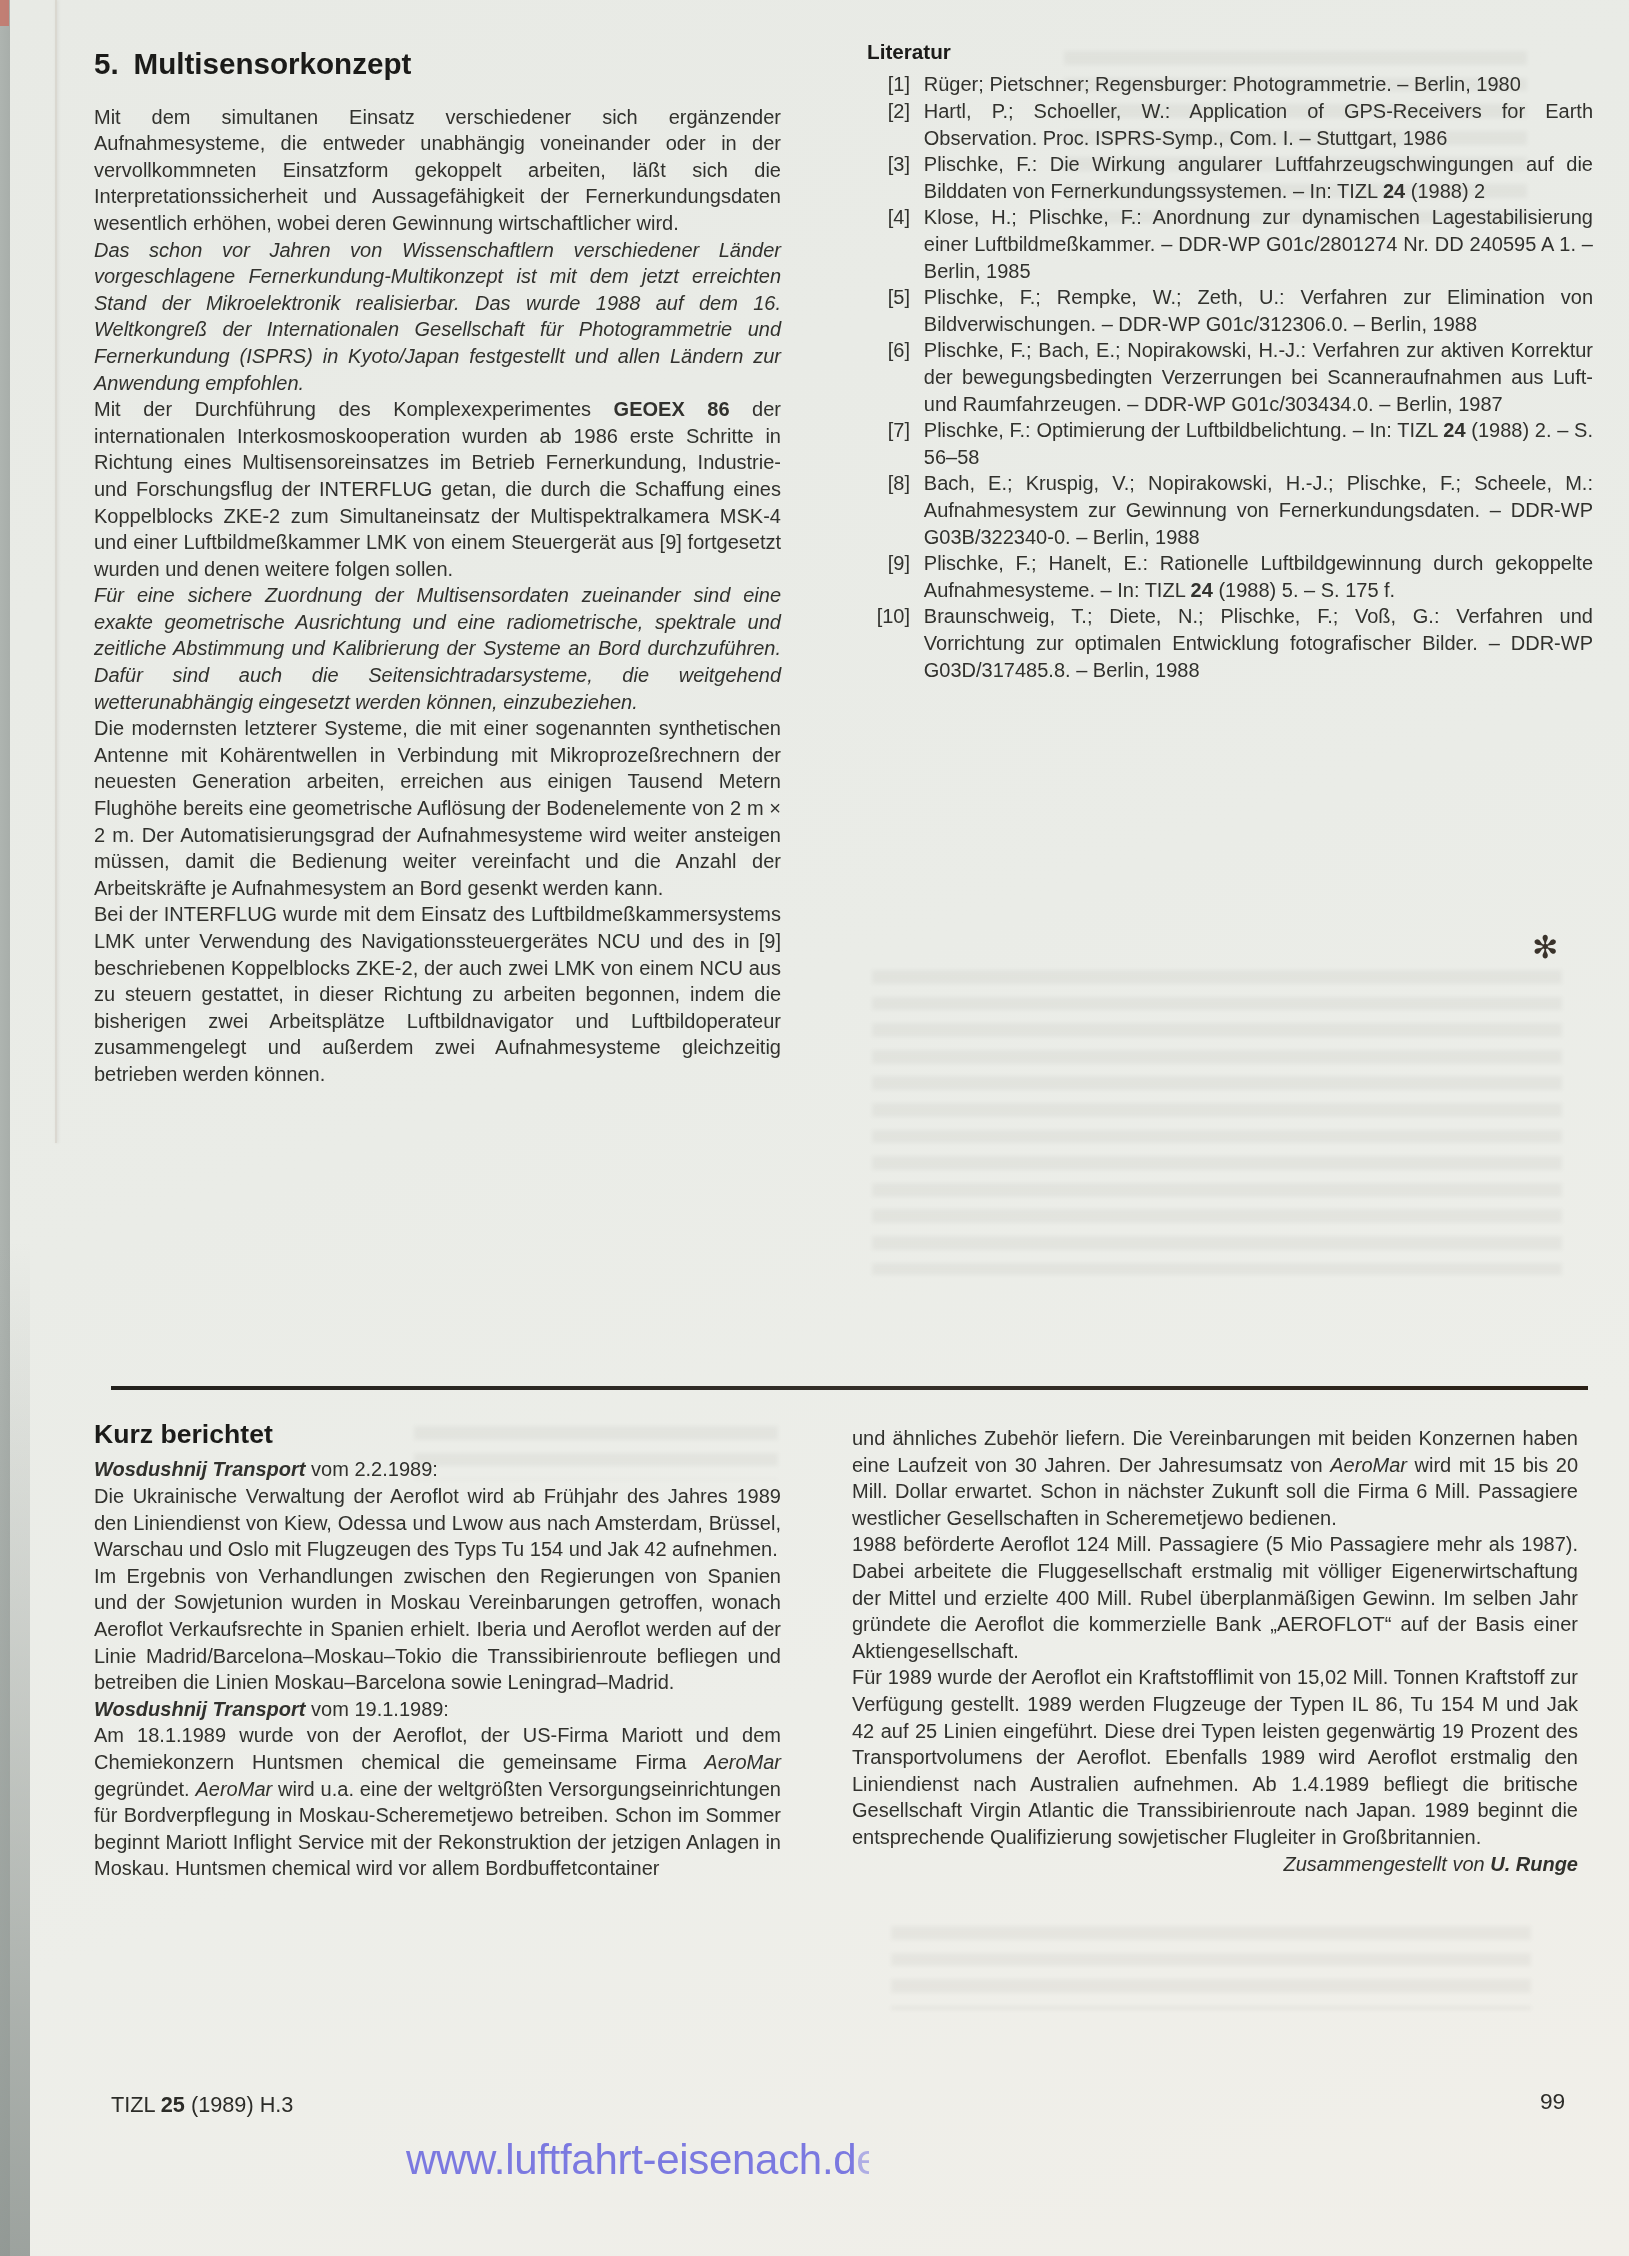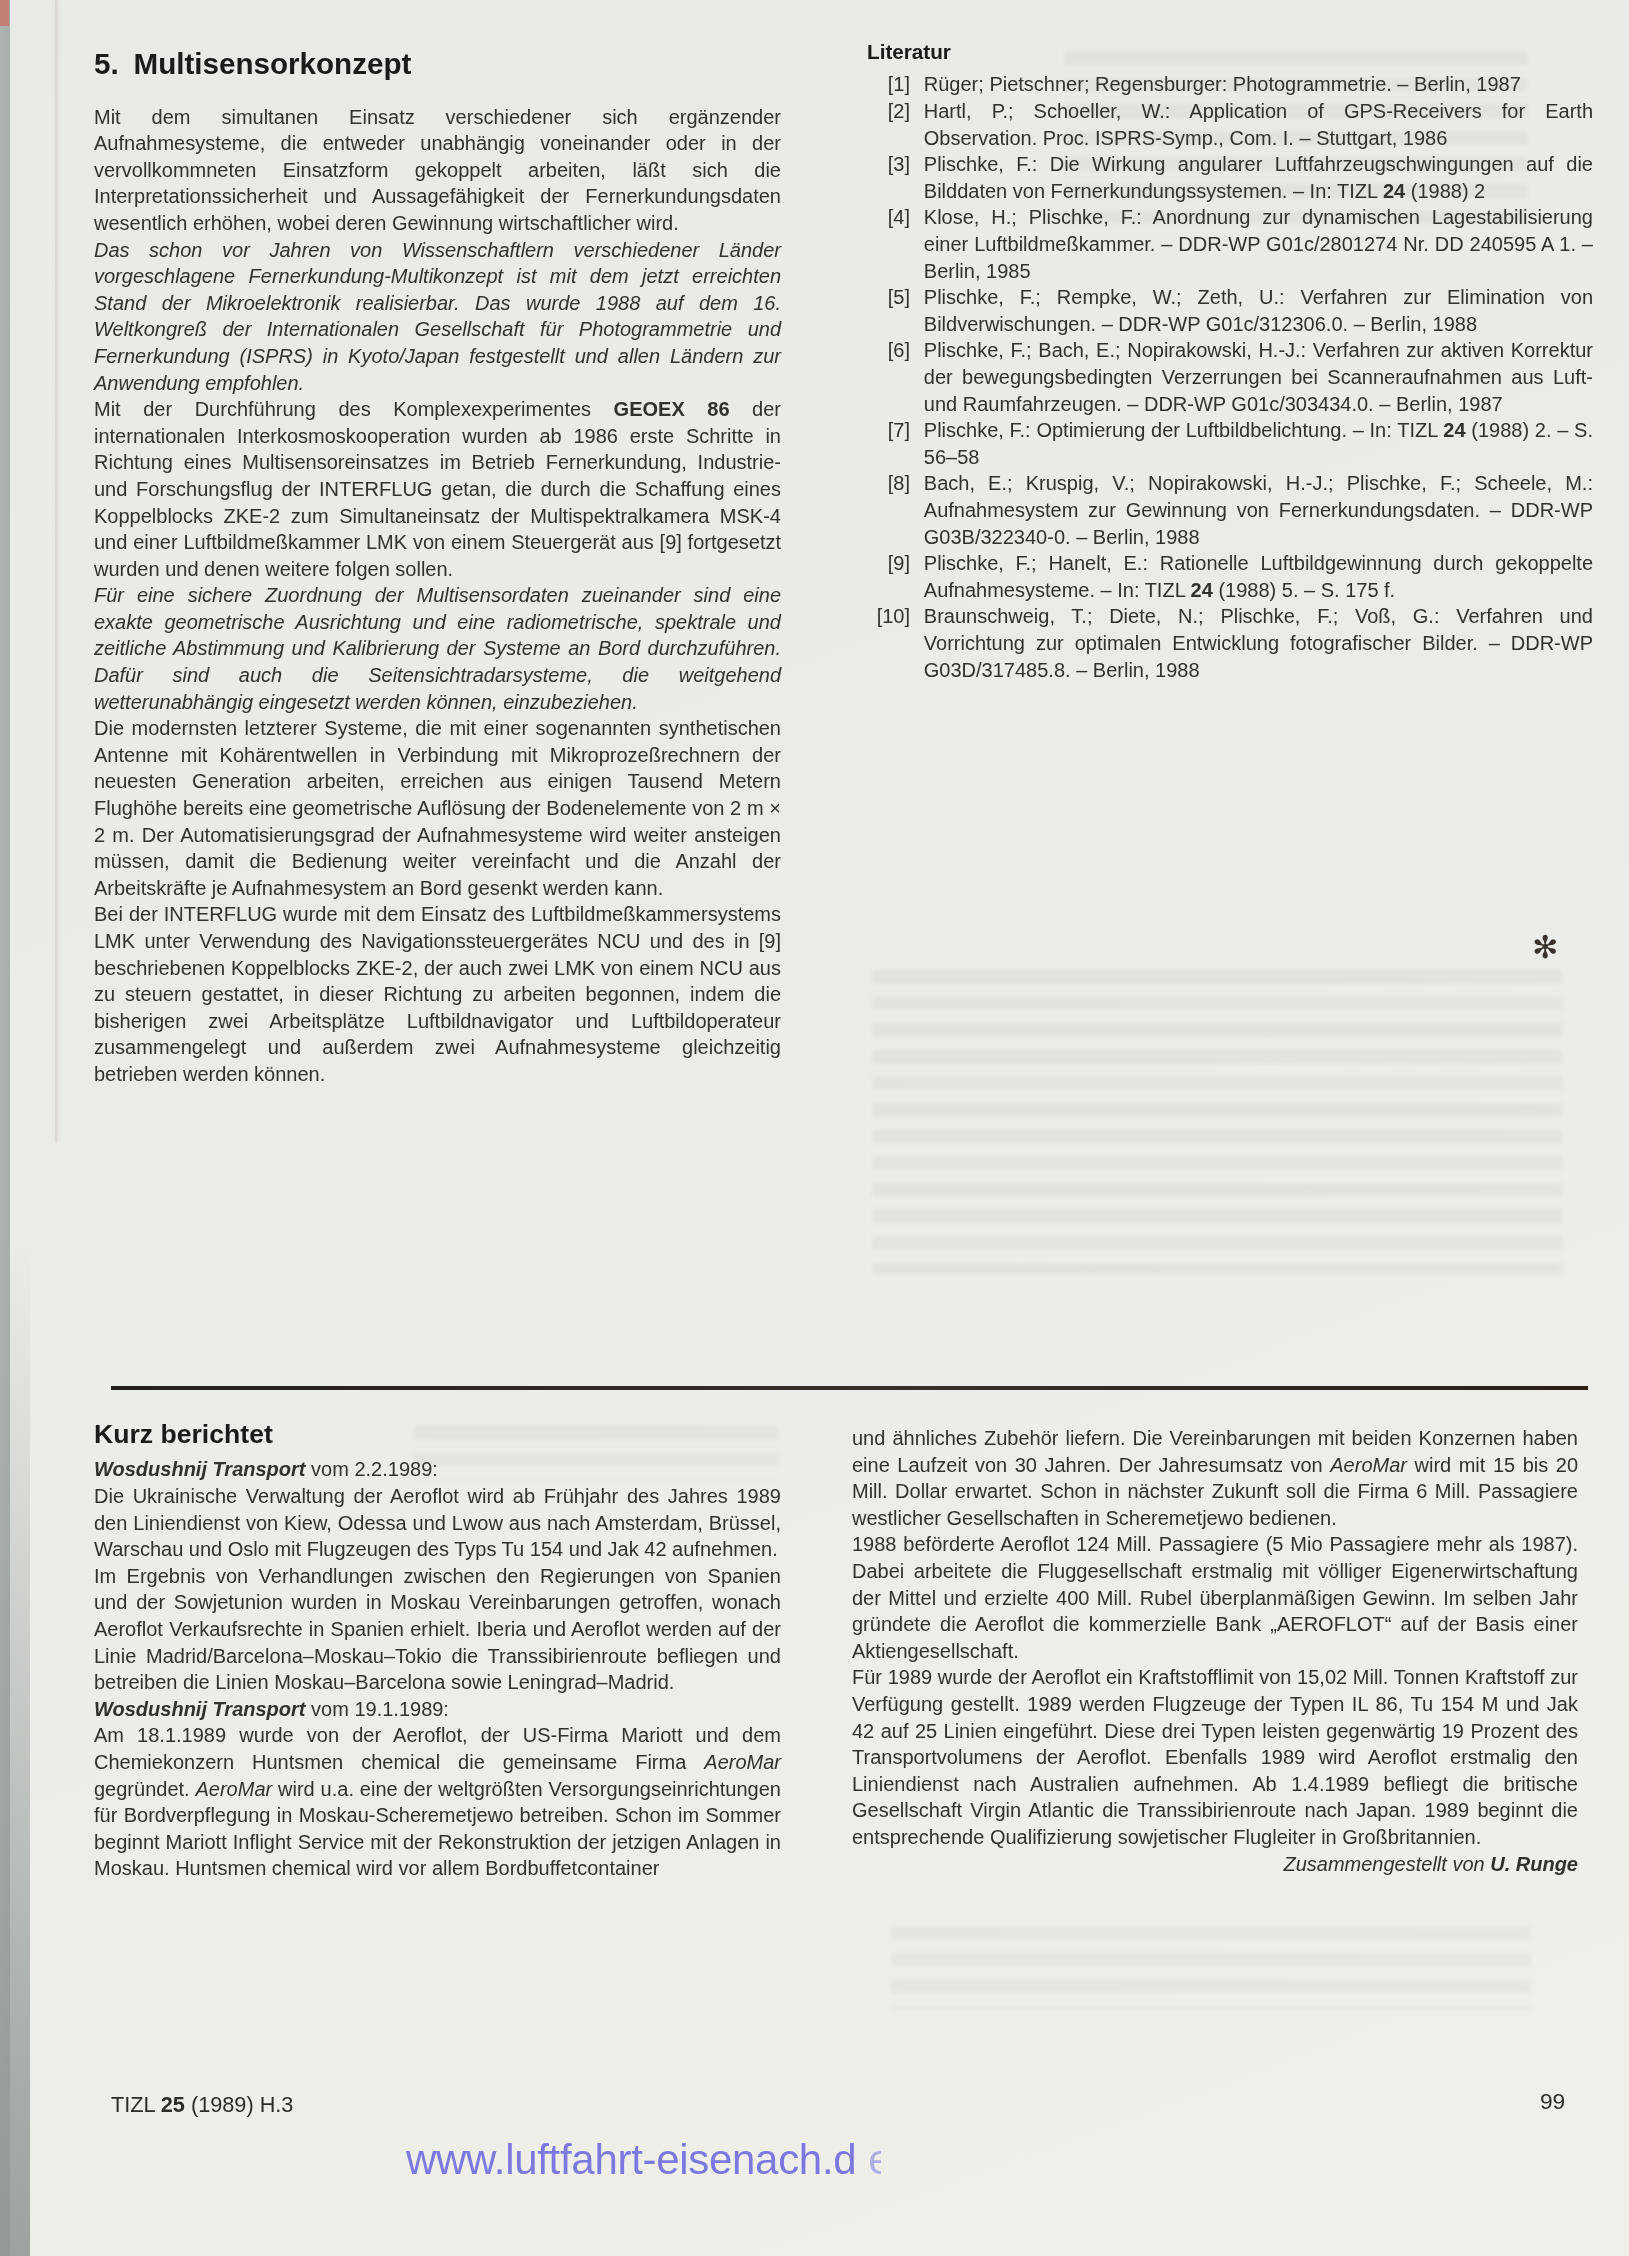--- a/index.html
+++ b/index.html
@@ -54,21 +54,21 @@
   .kurz-title{font-weight:bold;color:#1b1b19;font-size:26.6px;line-height:30.5px;margin:0 0 6.9px 0;text-align:left;}
   .news-head{text-align:left;}
 
   .col-right-bottom{left:852px;top:1425px;width:726px;}
   .byline{text-align:right;font-style:italic;margin-top:1px;}
 
   .footer-ref{position:absolute;left:111px;top:2092px;font-size:21.7px;color:#2c2c28;}
   .footer-page{position:absolute;left:1540px;top:2088px;font-size:22.7px;color:#2c2c28;}
 
   .watermark{position:absolute;left:406px;top:2136px;font-size:42px;color:#7b79e0;
-    letter-spacing:-0.3px;white-space:nowrap;display:flex;gap:12px;}
+    letter-spacing:-0.3px;white-space:nowrap;display:flex;}
   .watermark .wm-partial{display:inline-block;width:12.8px;overflow:hidden;opacity:.55;}
 </style>
 </head>
 <body>
 
 <div class="page">
 
   <div class="scan-edge"></div>
   <div class="red-mark"></div>
   <div class="crease"></div>
@@ -88,21 +88,21 @@
     <p><span class="seg-i">Für eine sichere Zuordnung der Multisensordaten zueinander sind eine exakte geometrische Ausrichtung und eine radiometrische, spektrale und zeitliche Abstimmung und Kalibrierung der Systeme an Bord durchzuführen. Dafür sind auch die Seitensichtradarsysteme, die weitgehend wetterunabhängig eingesetzt werden können, einzubeziehen.</span></p>
     <p><span>Die modernsten letzterer Systeme, die mit einer sogenannten synthetischen Antenne mit Kohärentwellen in Verbindung mit Mikroprozeßrechnern der neuesten Generation arbeiten, erreichen aus einigen Tausend Metern Flughöhe bereits eine geometrische Auflösung der Bodenelemente von 2 m × 2 m. Der Automatisierungsgrad der Aufnahmesysteme wird weiter ansteigen müssen, damit die Bedienung weiter vereinfacht und die Anzahl der Arbeitskräfte je Aufnahmesystem an Bord gesenkt werden kann.</span></p>
     <p><span>Bei der INTERFLUG wurde mit dem Einsatz des Luftbildmeßkammersystems LMK unter Verwendung des Navigationssteuergerätes NCU und des in [9] beschriebenen Koppelblocks ZKE-2, der auch zwei LMK von einem NCU aus zu steuern gestattet, in dieser Richtung zu arbeiten begonnen, indem die bisherigen zwei Arbeitsplätze Luftbildnavigator und Luftbildoperateur zusammengelegt und außerdem zwei Aufnahmesysteme gleichzeitig betrieben werden können.</span></p>
   </div>
 
   <div class="col col-right-top">
     <h3 class="lit-title">Literatur</h3>
     <ul class="lit-list">
       <li class="lit-entry">
           <span class="lit-num">[1]</span>
-          <span class="lit-text"><span>Rüger; Pietschner; Regensburger: Photogrammetrie. – Berlin, 1987</span></span>
+          <span class="lit-text"><span>Rüger; Pietschner; Regensburger: Photogrammetrie. – Berlin, 1980</span></span>
         </li>
       <li class="lit-entry">
           <span class="lit-num">[2]</span>
           <span class="lit-text"><span>Hartl, P.; Schoeller, W.: Application of GPS-Receivers for Earth Observation. Proc. ISPRS-Symp., Com. I. – Stuttgart, 1986</span></span>
         </li>
       <li class="lit-entry">
           <span class="lit-num">[3]</span>
           <span class="lit-text"><span>Plischke, F.: Die Wirkung angularer Luftfahrzeugschwingungen auf die Bilddaten von Fernerkundungssystemen. – In: TIZL </span><span class="seg-b">24</span><span> (1988) 2</span></span>
         </li>
       <li class="lit-entry">

